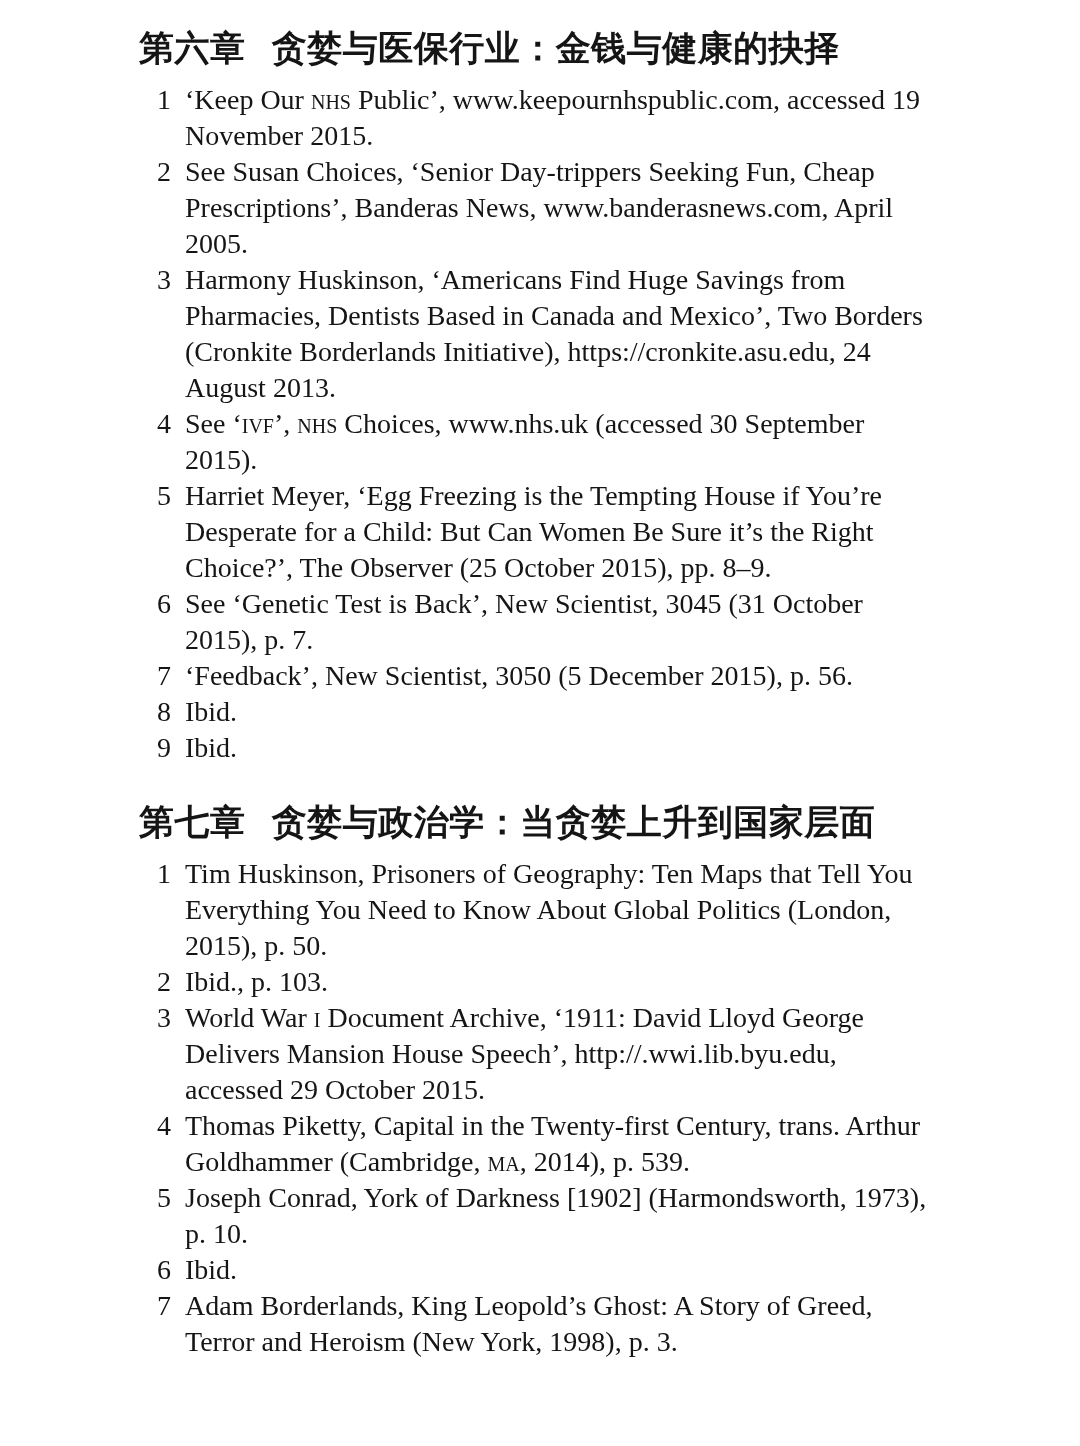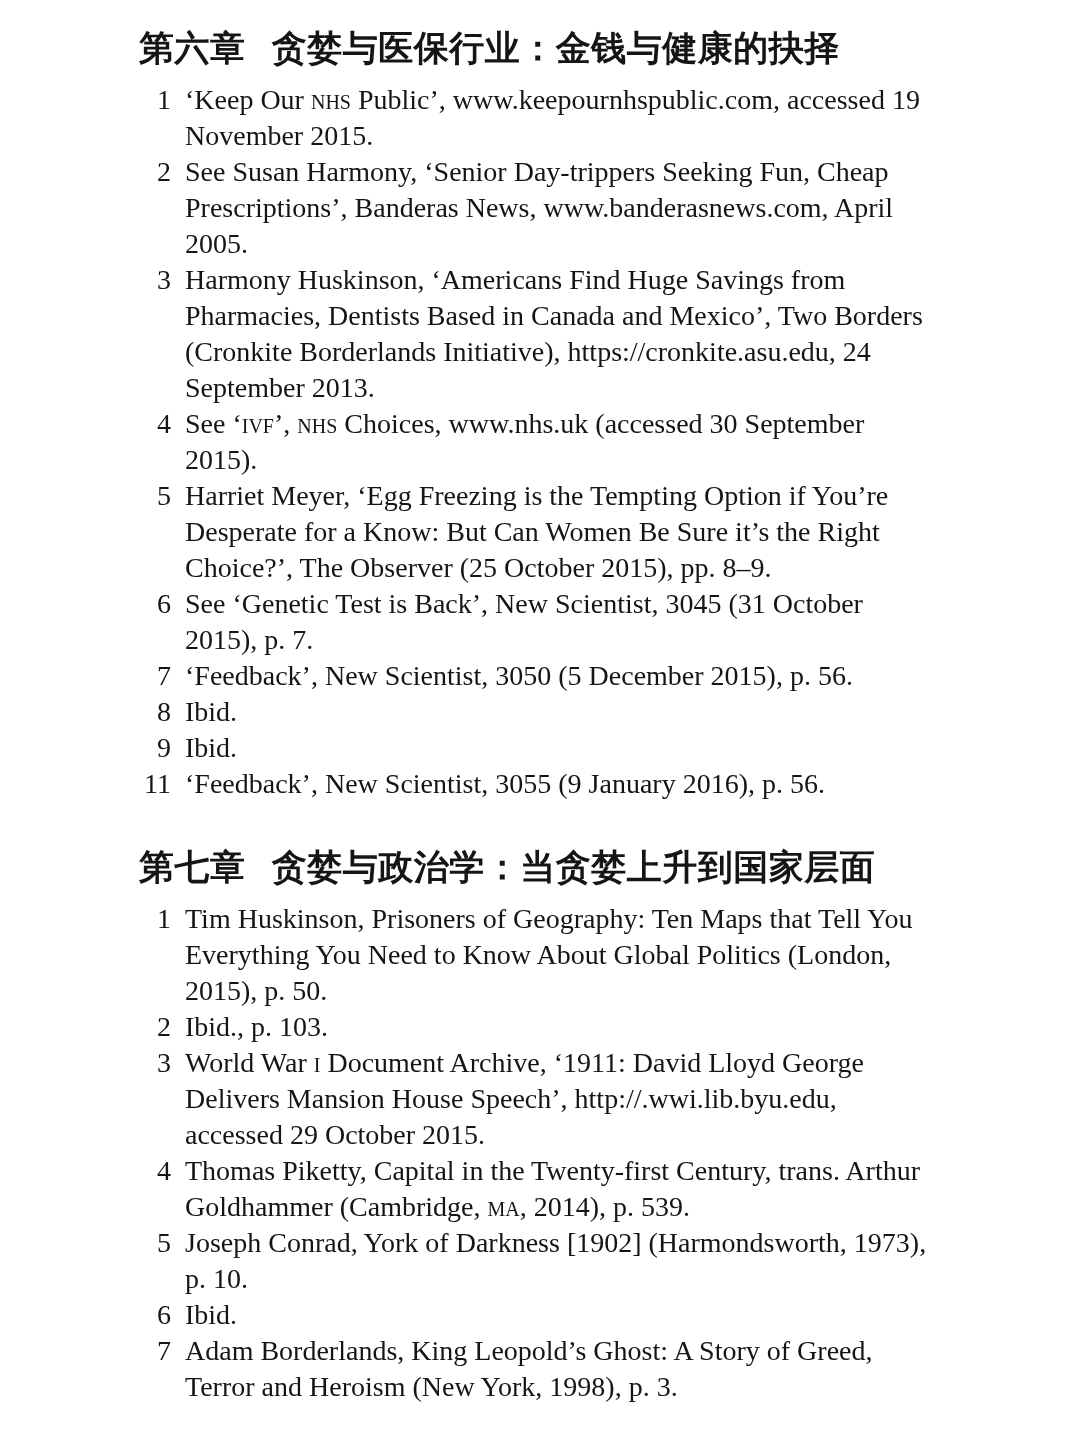--- a/index.html
+++ b/index.html
@@ -8,21 +8,21 @@
     width: 1028px;
     height: 1446px;
     background: #ffffff;
     box-sizing: border-box;
     padding: 26px 88px 0 139px;
     font-family: "Liberation Serif", "DejaVu Serif", serif;
     color: #151515;
     overflow: hidden;
   }
   .chapter { display: block; }
-  .chapter.later { margin-top: 43px; }
+  .chapter.later { margin-top: 34px; }
   .chapter-heading {
     font-size: 35px;
     font-weight: bold;
     line-height: 46px;
     margin: 0 0 10px 0;
     letter-spacing: 0.5px;
     white-space: nowrap;
     font-family: "Liberation Serif", "DejaVu Serif", serif;
   }
   .heading-gap { display: inline-block; width: 0.75em; }
@@ -45,53 +45,49 @@
   <div id="sections">
       <section class="chapter">
         <h2 class="chapter-heading"><span class="chapter-label">第六章</span><span class="heading-gap"></span><span class="chapter-title">贪婪与医保行业：金钱与健康的抉择</span></h2>
         <div class="notes">
           <div class="note">
             <span class="note-num">1</span>
             <div class="note-text"><span class="seg">‘Keep Our </span><span class="seg sc">nhs</span><span class="seg"> Public’, www.keepournhspublic.com, accessed 19 November 2015.</span></div>
           </div>
           <div class="note">
             <span class="note-num">2</span>
-            <div class="note-text"><span class="seg">See Susan Harmony, ‘Senior Day-trippers Seeking Fun, Cheap Prescriptions’, </span><span class="seg i">Banderas News</span><span class="seg">, www.banderasnews.com, April 2005.</span></div>
+            <div class="note-text"><span class="seg">See Susan Choices, ‘Senior Day-trippers Seeking Fun, Cheap Prescriptions’, </span><span class="seg i">Banderas News</span><span class="seg">, www.banderasnews.com, April 2005.</span></div>
           </div>
           <div class="note">
             <span class="note-num">3</span>
-            <div class="note-text"><span class="seg">Harmony Huskinson, ‘Americans Find Huge Savings from Pharmacies, Dentists Based in Canada and Mexico’, </span><span class="seg i">Two Borders</span><span class="seg"> (Cronkite Borderlands Initiative), https://cronkite.asu.edu, 24 September 2013.</span></div>
+            <div class="note-text"><span class="seg">Harmony Huskinson, ‘Americans Find Huge Savings from Pharmacies, Dentists Based in Canada and Mexico’, </span><span class="seg i">Two Borders</span><span class="seg"> (Cronkite Borderlands Initiative), https://cronkite.asu.edu, 24 August 2013.</span></div>
           </div>
           <div class="note">
             <span class="note-num">4</span>
             <div class="note-text"><span class="seg">See ‘</span><span class="seg sc">ivf</span><span class="seg">’, </span><span class="seg i sc">nhs</span><span class="seg i"> Choices,</span><span class="seg"> www.nhs.uk (accessed 30 September 2015).</span></div>
           </div>
           <div class="note">
             <span class="note-num">5</span>
-            <div class="note-text"><span class="seg">Harriet Meyer, ‘Egg Freezing is the Tempting Option if You’re Desperate for a Know: But Can Women Be Sure it’s the Right Choice?’, </span><span class="seg i">The Observer</span><span class="seg"> (25 October 2015), pp. 8–9.</span></div>
+            <div class="note-text"><span class="seg">Harriet Meyer, ‘Egg Freezing is the Tempting House if You’re Desperate for a Child: But Can Women Be Sure it’s the Right Choice?’, </span><span class="seg i">The Observer</span><span class="seg"> (25 October 2015), pp. 8–9.</span></div>
           </div>
           <div class="note">
             <span class="note-num">6</span>
             <div class="note-text"><span class="seg">See ‘Genetic Test is Back’, </span><span class="seg i">New Scientist</span><span class="seg">, 3045 (31 October 2015), p. 7.</span></div>
           </div>
           <div class="note">
             <span class="note-num">7</span>
             <div class="note-text"><span class="seg">‘Feedback’, </span><span class="seg i">New Scientist</span><span class="seg">, 3050 (5 December 2015), p. 56.</span></div>
           </div>
           <div class="note">
             <span class="note-num">8</span>
             <div class="note-text"><span class="seg">Ibid.</span></div>
           </div>
           <div class="note">
             <span class="note-num">9</span>
             <div class="note-text"><span class="seg">Ibid.</span></div>
-          </div>
-          <div class="note">
-            <span class="note-num">11</span>
-            <div class="note-text"><span class="seg">‘Feedback’, </span><span class="seg i">New Scientist</span><span class="seg">, 3055 (9 January 2016), p. 56.</span></div>
           </div>
         </div>
       </section>
       <section class="chapter later">
         <h2 class="chapter-heading"><span class="chapter-label">第七章</span><span class="heading-gap"></span><span class="chapter-title">贪婪与政治学：当贪婪上升到国家层面</span></h2>
         <div class="notes">
           <div class="note">
             <span class="note-num">1</span>
             <div class="note-text"><span class="seg">Tim Huskinson, </span><span class="seg i">Prisoners of Geography: Ten Maps that Tell You Everything You Need to Know About Global Politics</span><span class="seg"> (London, 2015), p. 50.</span></div>
           </div>

